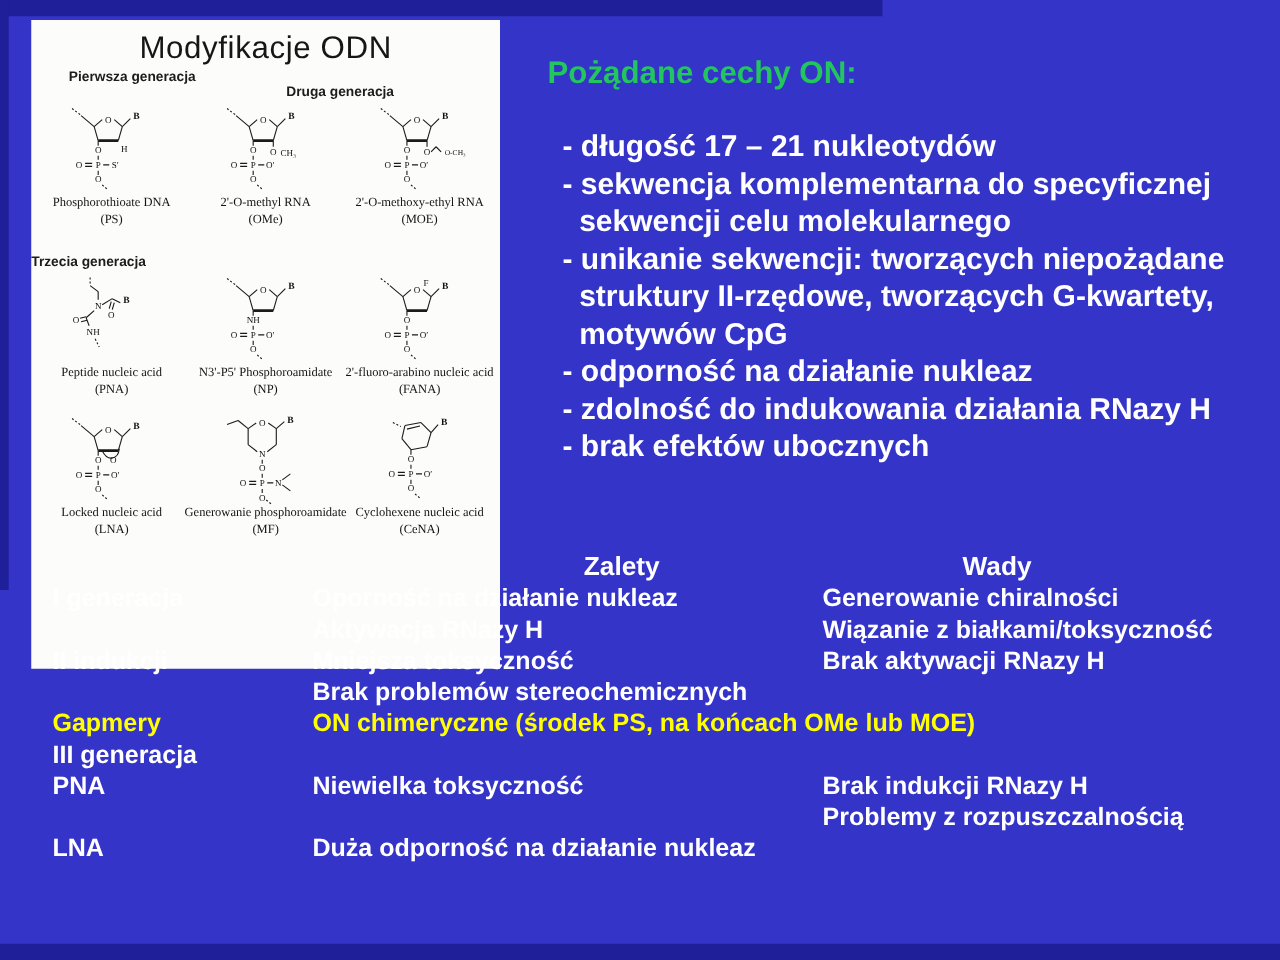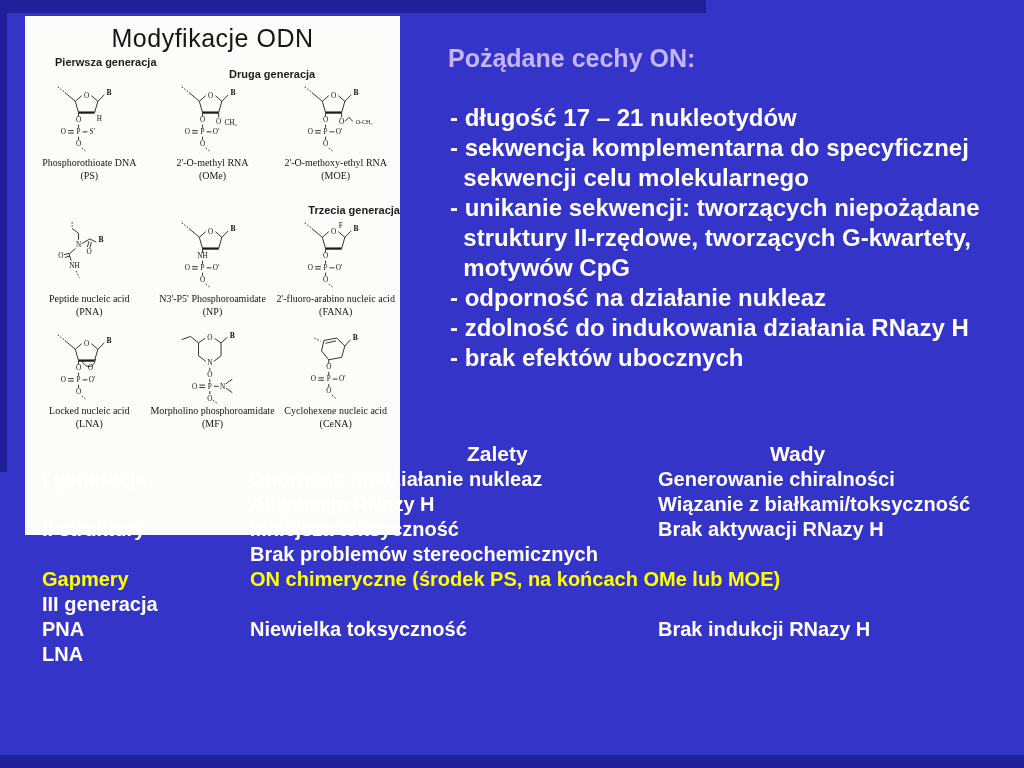--- a/index.html
+++ b/index.html
@@ -21,42 +21,42 @@
   .panel-title{
     position:absolute;left:0;top:8px;width:100%;text-align:center;
     font-size:25px;letter-spacing:0.5px;color:#161616;
   }
   .gen-label{
     position:absolute;font-size:11px;font-weight:bold;color:#1c1c1c;
     font-family:"Liberation Sans",sans-serif;
   }
   .gen1{left:30px;top:40px;}
   .gen2{left:204px;top:52px;text-align:center;}
-  .gen3{left:0;top:188px;width:100%;text-align:right;}
+  .gen3{left:0;top:188px;width:100%;text-align:left;}
   .struct-row{
     position:absolute;left:5px;right:5px;display:flex;justify-content:space-between;
   }
   .row1{top:66px;} .row2{top:202px;} .row3{top:314px;}
   .struct-cell{width:32.5%;display:flex;flex-direction:column;align-items:center;}
   .struct-svg{width:106px;height:74px;display:block;}
   .struct-svg line,.struct-svg path{stroke:#1a1a1a;stroke-width:1.1;fill:none;}
   .struct-svg line.bd{stroke-width:2.8;}
   .struct-svg text{font-family:"Liberation Serif",serif;font-size:9px;fill:#111;
     text-anchor:middle;stroke:none;}
   .struct-svg text.b{font-weight:bold;font-size:9.5px;}
   .struct-svg text.sm{font-size:7.5px;}
   .struct-name{
     font-family:"Liberation Serif",serif;font-size:10px;line-height:12px;
     text-align:right;white-space:nowrap;color:#141414;margin-top:1px;
   }
 
   
   .features-title{
-    position:absolute;left:448px;top:44px;
-    font-size:25px;font-weight:bold;color:#c4b5fd;white-space:nowrap;
+    position:absolute;left:438px;top:44px;
+    font-size:25px;font-weight:bold;color:#22c55e;white-space:nowrap;
   }
   .features-list{position:absolute;left:450px;top:103px;}
   .feature-line{
     height:30px;line-height:30px;font-size:24px;font-weight:bold;color:#ffffff;
     white-space:pre;
   }
 
   
   .tbl-header{position:absolute;top:442px;left:0;width:100%;height:25px;}
   .tbl-header span{
@@ -315,21 +315,21 @@
             <line x1="38" y1="71.5" x2="45" y2="71.5"></line>
             <text x="32" y="73">O</text>
             <line x1="56" y1="70" x2="62" y2="70"></line>
             <text x="67" y="73">N</text>
             <line x1="71" y1="67" x2="79" y2="61"></line>
             <line x1="71" y1="72" x2="79" y2="78"></line>
             <line x1="51" y1="76" x2="51" y2="80"></line>
             <text x="51" y="88">O</text>
             <line x1="55" y1="87" x2="60" y2="91" stroke-dasharray="2,2"></line>
           </svg>
-          <div class="struct-name">Morpholino phosphoroamidate</div>
+          <div class="struct-name">Generowanie phosphoroamidate</div>
           <div class="struct-name">(MF)</div>
         </div>
         <div class="struct-cell">
           <svg viewBox="0 0 110 92" class="struct-svg">
             <line x1="28" y1="10" x2="36" y2="14" stroke-dasharray="2,2"></line>
             <line x1="40" y1="13" x2="56" y2="10"></line>
             <line x1="42" y1="16.5" x2="55" y2="13.5"></line>
             <line x1="56" y1="10" x2="66" y2="20"></line>
             <line x1="66" y1="20" x2="62" y2="34"></line>
             <line x1="62" y1="34" x2="46" y2="37"></line>
@@ -378,21 +378,21 @@
         <span class="t-cell">I generacja</span>
         <span class="t-cell">Oporność na działanie nukleaz</span>
         <span class="t-cell">Generowanie chiralności</span>
       </div>
       <div class="t-row">
         <span class="t-cell"></span>
         <span class="t-cell">Aktywacja RNazy H</span>
         <span class="t-cell">Wiązanie z białkami/toksyczność</span>
       </div>
       <div class="t-row">
-        <span class="t-cell">II struktury</span>
+        <span class="t-cell">II indukcji</span>
         <span class="t-cell">Mniejsza toksyczność</span>
         <span class="t-cell">Brak aktywacji RNazy H</span>
       </div>
       <div class="t-row">
         <span class="t-cell"></span>
         <span class="t-cell">Brak problemów stereochemicznych</span>
         <span class="t-cell"></span>
       </div>
       <div class="t-row yellow">
         <span class="t-cell">Gapmery</span>
@@ -403,17 +403,23 @@
         <span class="t-cell">III generacja</span>
         <span class="t-cell"></span>
         <span class="t-cell"></span>
       </div>
       <div class="t-row">
         <span class="t-cell">PNA</span>
         <span class="t-cell">Niewielka toksyczność</span>
         <span class="t-cell">Brak indukcji RNazy H</span>
       </div>
       <div class="t-row">
+        <span class="t-cell"></span>
+        <span class="t-cell"></span>
+        <span class="t-cell">Problemy z rozpuszczalnością</span>
+      </div>
+      <div class="t-row">
         <span class="t-cell">LNA</span>
+        <span class="t-cell">Duża odporność na działanie nukleaz</span>
         <span class="t-cell"></span>
       </div>
     </div>
 </div>
 
 </body></html>

